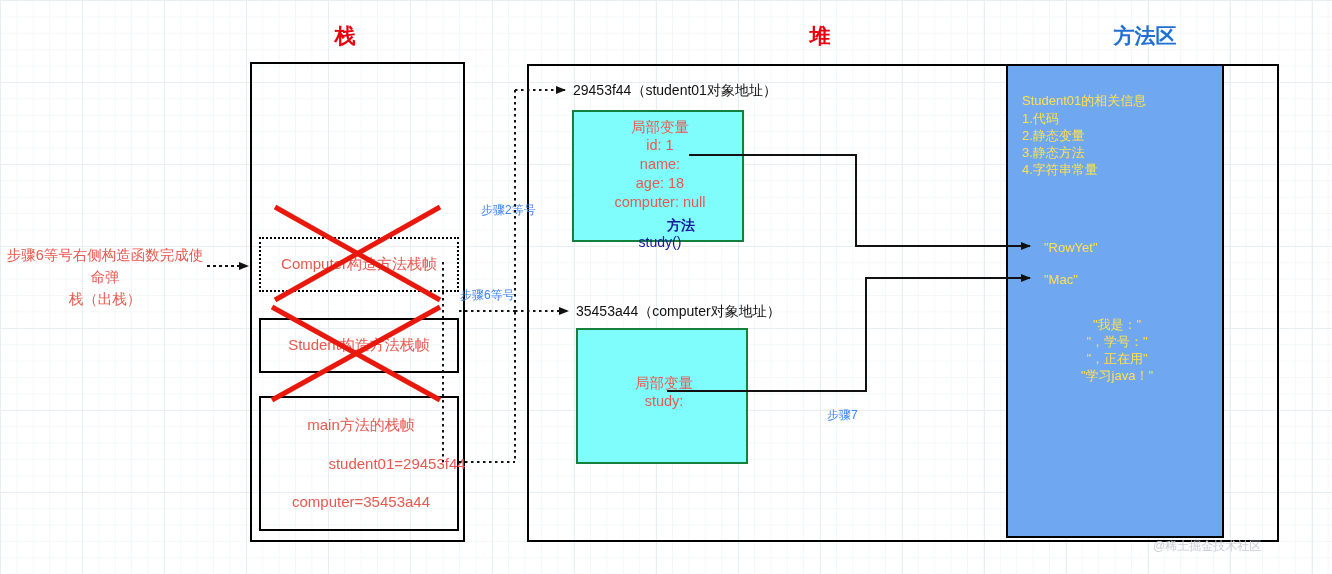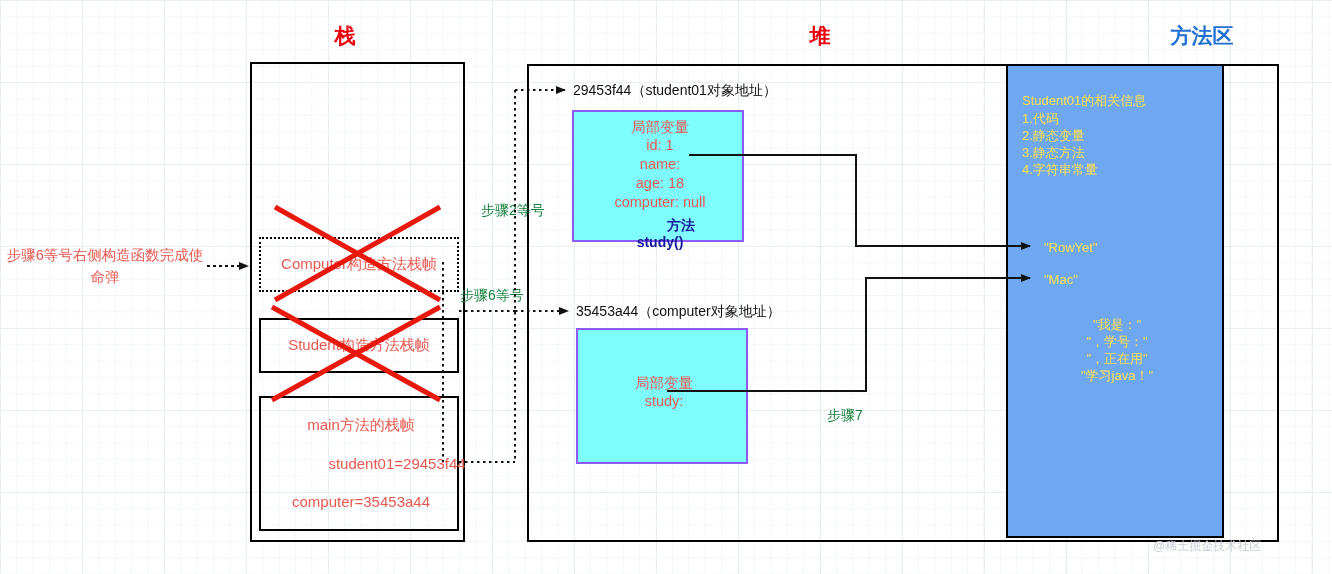--- a/index.html
+++ b/index.html
@@ -13,41 +13,42 @@
       linear-gradient(to bottom, #f4f7fa 1px, transparent 1px);
     background-size:82px 82px, 82px 82px, 16.4px 16.4px, 16.4px 16.4px;
     font-family:"Liberation Sans","DejaVu Sans",sans-serif;
   }
   .abs{position:absolute;}
   .title{font-size:21px;font-weight:bold;text-align:center;}
   .t-red{color:#e8000d;}
   .t-blue{color:#1f6fd4;}
   .box-solid{border:2px solid #000;background:transparent;box-sizing:border-box;}
   .box-dotted{border:2px dotted #000;background:transparent;box-sizing:border-box;}
-  .cyan{background:#7ffdfd;border:2px solid #8b5cf6;box-sizing:border-box;}
+  .cyan{background:#7ffdfd;border:2px solid #15803d;box-sizing:border-box;}
   .methodarea{background:#6fa8f0;border:2px solid #000;box-sizing:border-box;}
   .redtxt{color:#e8584f;font-size:14.5px;}
   .redtxt-b{color:#e8584f;font-size:15px;}
   .blktxt{color:#111;font-size:14px;}
   .navy{color:#14189c;font-size:14px;font-weight:bold;}
   .gold{color:#ffe14d;font-size:13px;}
   .ctr{text-align:center;}
-  .lbl-step{color:#15803d;font-size:14px;white-space:nowrap;}
+  .lbl-step{color:#3b82f6;font-size:12px;white-space:nowrap;}
   svg{position:absolute;left:0;top:0;pointer-events:none;}
   .wm{color:#c9cdd4;font-size:12px;}
 </style>
 </head>
 <body>
 
 <div class="abs title t-red" style="left:285px;top:22px;width:120px;">栈</div>
 <div class="abs title t-red" style="left:760px;top:22px;width:120px;">堆</div>
-<div class="abs title t-blue" style="left:1142px;top:22px;width:120px;">方法区</div>
+<div class="abs title t-blue" style="left:1085px;top:22px;width:120px;">方法区</div>
 
 <div class="abs ctr" style="left:0px;top:245px;width:210px;line-height:1.5;">
   <div class="redtxt">步骤6等号右侧构造函数完成使命弹</div>
+  <div class="redtxt">栈（出栈）</div>
 </div>
 
 <div class="abs box-solid" style="left:250px;top:62px;width:215px;height:480px;"></div>
 
 <div class="abs box-dotted" style="left:259px;top:237px;width:200px;height:55px;display:flex;align-items:center;justify-content:center;">
   <span class="redtxt-b">Computer构造方法栈帧</span>
 </div>
 
 <div class="abs box-solid" style="left:259px;top:318px;width:200px;height:55px;display:flex;align-items:center;justify-content:center;">
   <span class="redtxt-b">Student构造方法栈帧</span>
@@ -63,21 +64,21 @@
 
 <div class="abs blktxt" style="left:573px;top:82px;white-space:nowrap;">29453f44（student01对象地址）</div>
 
 <div class="abs cyan" style="left:572px;top:110px;width:172px;height:132px;">
   <div class="abs ctr redtxt" style="left:0;top:6px;width:172px;">局部变量</div>
   <div class="abs ctr redtxt" style="left:0;top:25px;width:172px;">id:  1</div>
   <div class="abs ctr redtxt" style="left:0;top:44px;width:172px;">name:</div>
   <div class="abs ctr redtxt" style="left:0;top:63px;width:172px;">age:  18</div>
   <div class="abs ctr redtxt" style="left:0;top:82px;width:172px;">computer:  null</div>
   <div class="abs ctr navy" style="left:0;top:105px;width:172px;padding-left:21px;">方法</div>
-  <div class="abs ctr navy" style="left:0;top:122px;width:172px;font-weight:bold;">study()</div>
+  <div class="abs ctr navy" style="left:0;top:122px;width:172px;font-weight:normal;">study()</div>
 </div>
 
 <div class="abs blktxt" style="left:576px;top:303px;white-space:nowrap;">35453a44（computer对象地址）</div>
 
 <div class="abs cyan" style="left:576px;top:328px;width:172px;height:136px;">
   <div class="abs ctr redtxt" style="left:0;top:44px;width:172px;">局部变量</div>
   <div class="abs ctr redtxt" style="left:0;top:63px;width:172px;">study:</div>
 </div>
 
 <div class="abs methodarea" style="left:1006px;top:64px;width:218px;height:474px;">

